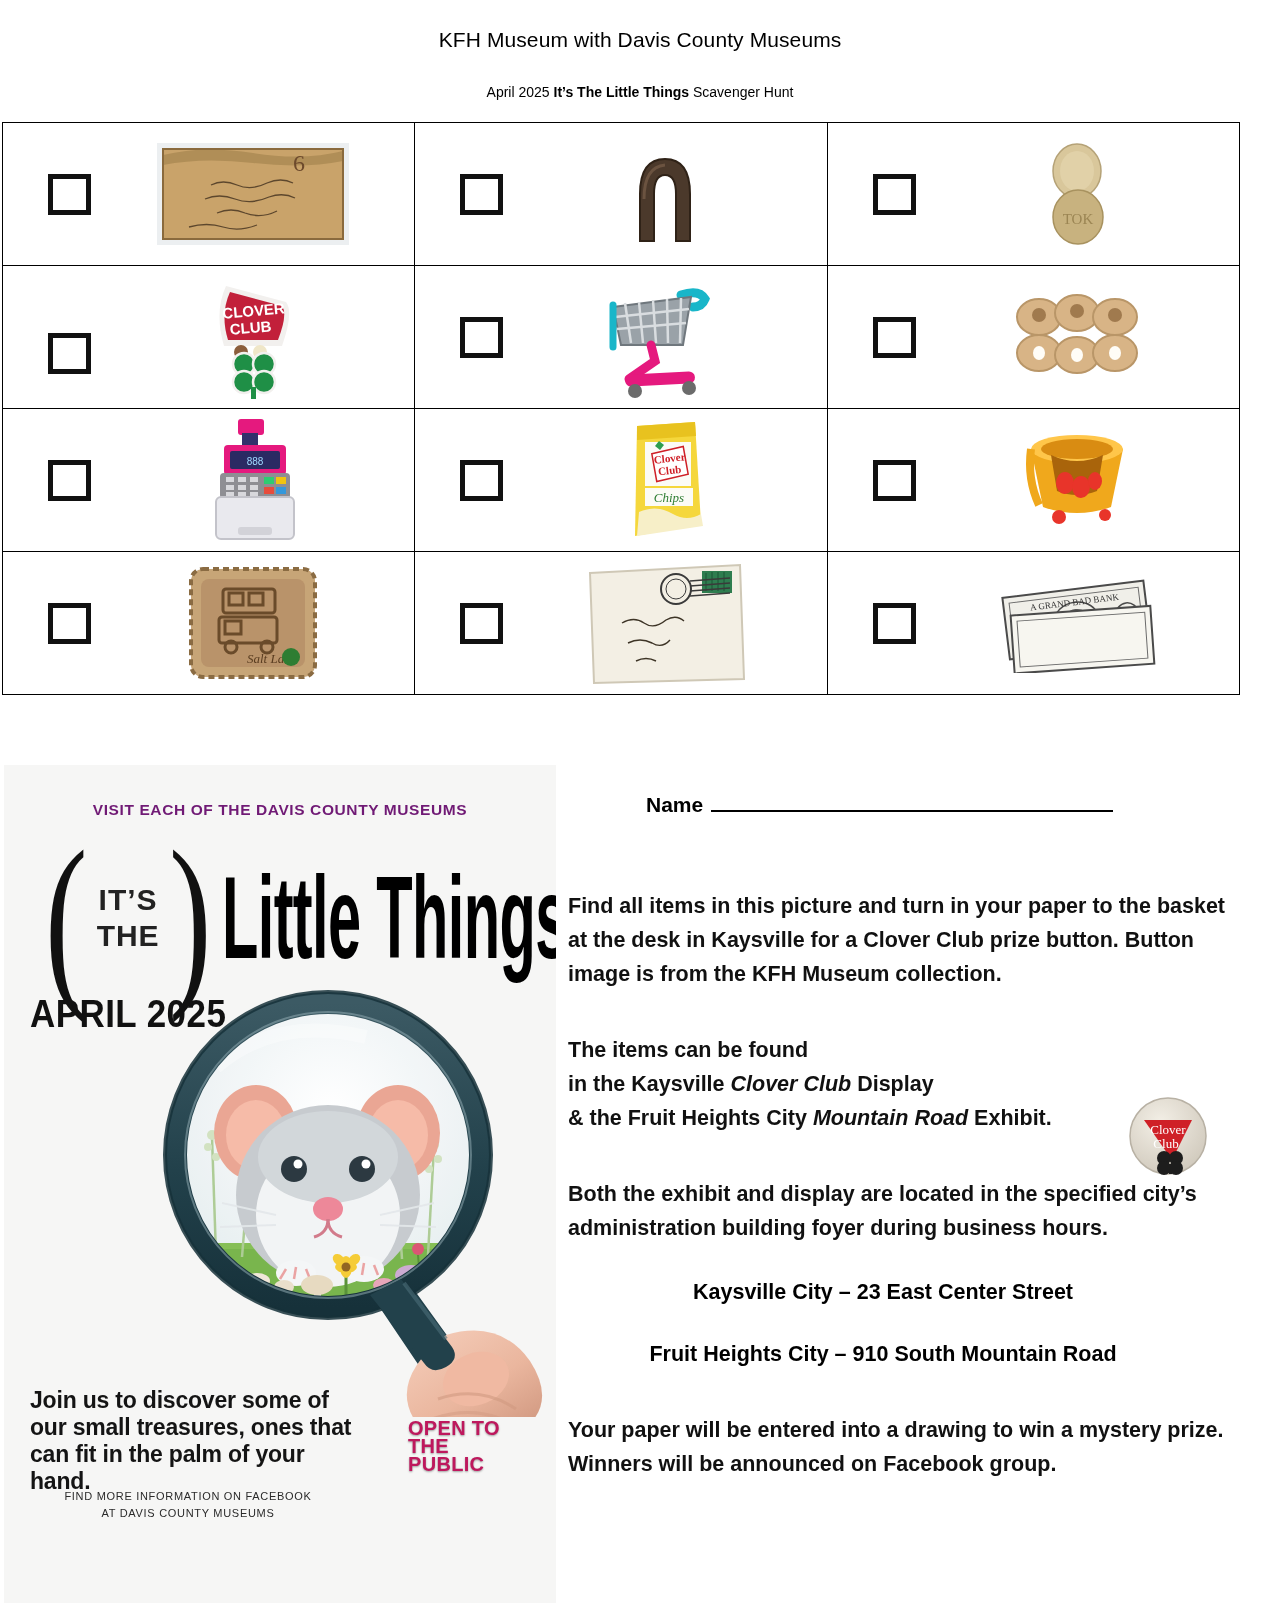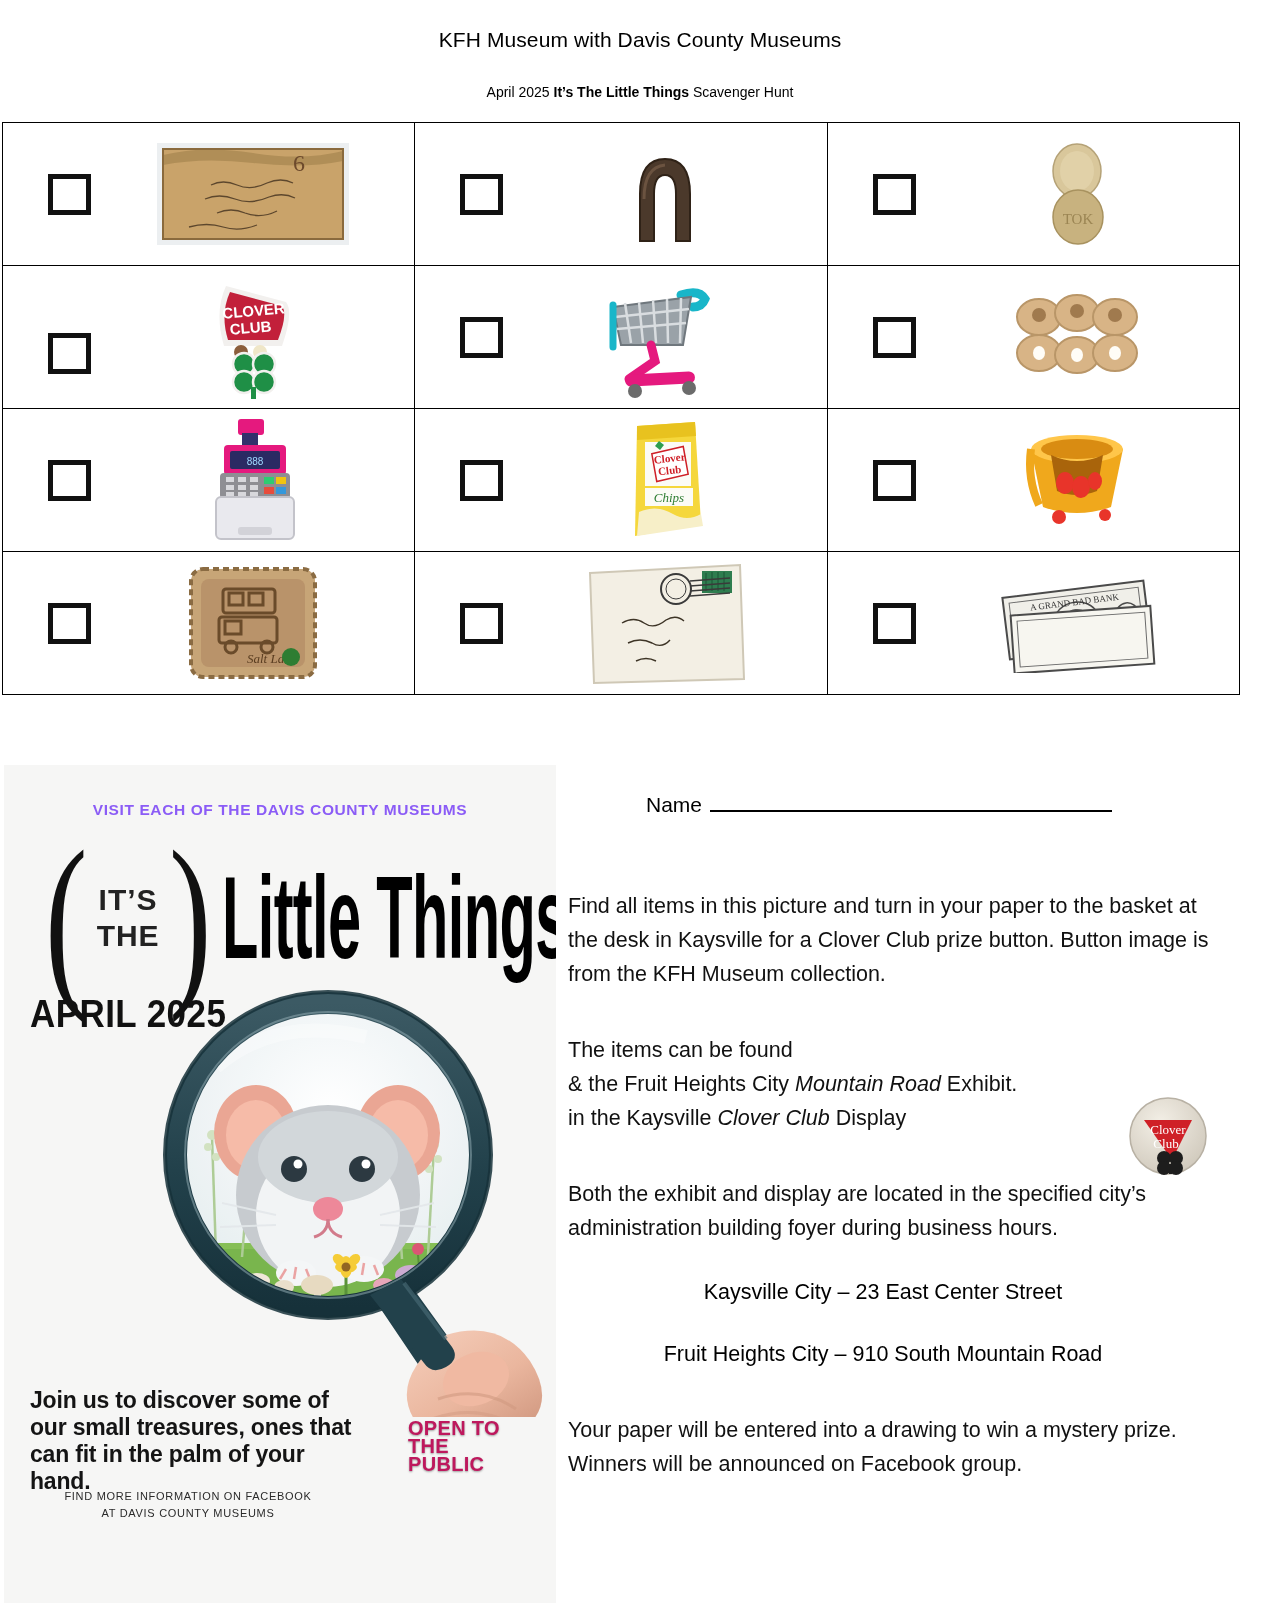--- a/index.html
+++ b/index.html
@@ -94,21 +94,21 @@
   }
   .poster-tagline {
     position: absolute;
     left: 0;
     top: 36px;
     width: 100%;
     text-align: center;
     font-size: 15.5px;
     font-weight: bold;
     letter-spacing: 0.6px;
-    color: #8b5cf6;
+    color: #701a75;
   }
   .logo-row {
     position: absolute;
     left: 34px;
     top: 78px;
     display: flex;
     align-items: center;
   }
   .bracket {
     font-size: 170px;
@@ -194,20 +194,21 @@
     text-shadow: 0 1px 2px rgba(0,0,0,.35);
     z-index: 5;
   }
 
   
   .right-col {
     position: absolute;
     left: 568px;
     top: 790px;
     width: 660px;
+    font-weight: bold;
   }
   .name-row {
     display: flex;
     align-items: baseline;
     margin-left: 78px;
     font-size: 21px;
   }
   .name-line {
     display: inline-block;
     width: 402px;
@@ -703,22 +704,22 @@
 
   <div class="name-row">
     <span>Name</span>
     <span class="name-line"></span>
   </div>
 
   <div class="para first">Find all items in this picture and turn in your paper to the basket at the desk in Kaysville for a Clover Club prize button. Button image is from the KFH Museum collection.</div>
 
   <div class="para">
     <div>The items can be found</div>
+    <div><span>in the Kaysville </span><span class="ital">Clover Club</span><span> Display</span></div>
     <div><span>&amp; the Fruit Heights City </span><span class="ital">Mountain Road</span><span> Exhibit.</span></div>
-    <div><span>in the Kaysville </span><span class="ital">Clover Club</span><span> Display</span></div>
   </div>
 
   <div class="para">Both the exhibit and display are located in the specified city’s administration building foyer during business hours.</div>
 
   <div class="addr">Kaysville City – 23 East Center Street</div>
   <div class="addr second">Fruit Heights City – 910 South Mountain Road</div>
 
   <div class="para">Your paper will be entered into a drawing to win a mystery prize. Winners will be announced on Facebook group.</div>
 </div>
 

